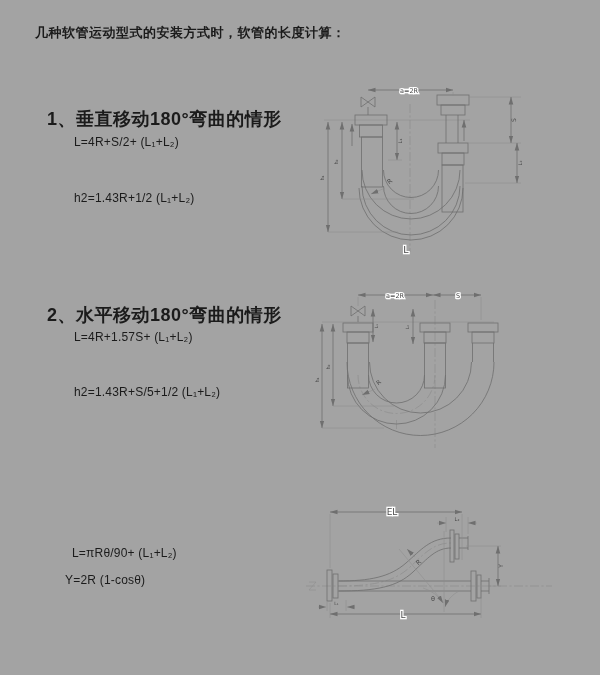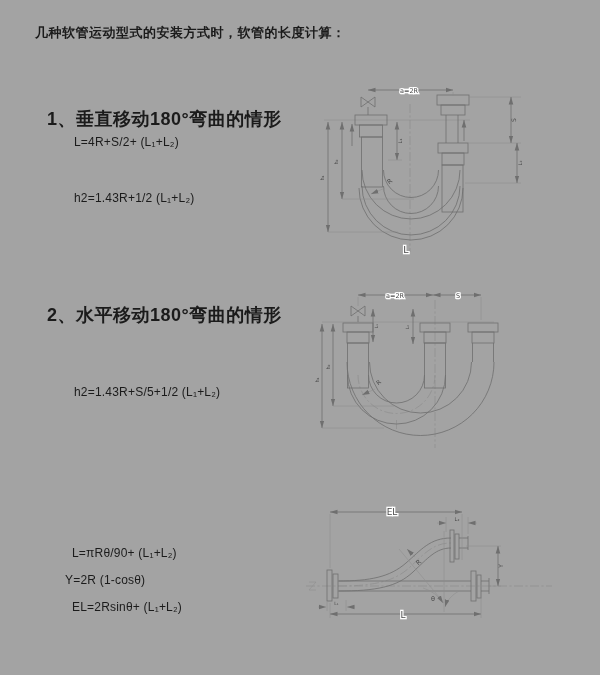--- a/index.html
+++ b/index.html
@@ -21,25 +21,25 @@
 
 <div class="canvas">
 
   <div class="t title" style="left:35px;top:24px">几种软管运动型式的安装方式时，软管的长度计算：</div>
 
   <div class="t head" style="left:47px;top:107px">1、垂直移动180°弯曲的情形</div>
   <div class="t formula" style="left:74px;top:135px">L=4R+S/2+ (L₁+L₂)</div>
   <div class="t formula" style="left:74px;top:191px">h2=1.43R+1/2 (L₁+L₂)</div>
 
   <div class="t head" style="left:47px;top:303px">2、水平移动180°弯曲的情形</div>
+  <div class="t formula" style="left:74px;top:330px">L=4R+1.57S+ (L₁+L₂)</div>
   <div class="t formula" style="left:74px;top:385px">h2=1.43R+S/5+1/2 (L₁+L₂)</div>
 
   <div class="t formula" style="left:72px;top:546px">L=πRθ/90+ (L₁+L₂)</div>
   <div class="t formula" style="left:65px;top:573px">Y=2R (1-cosθ)</div>
-  <div class="t formula" style="left:72px;top:600px">EL=2Rsinθ+ (L₁+L₂)</div>
 
   <svg class="diag" style="left:313px;top:80px" width="235" height="180" viewBox="313 80 235 180">
     <defs>
       <marker id="arr1" markerWidth="8" markerHeight="6" refX="7.5" refY="3" orient="auto-start-reverse" markerUnits="userSpaceOnUse">
         <path d="M0,0.7 L7.5,3 L0,5.3 z" fill="#6f6f6f"></path>
       </marker>
       <pattern id="hz1" width="4.2" height="4.2" patternUnits="userSpaceOnUse">
         <path d="M0,0 L4.2,4.2 M4.2,0 L0,4.2" stroke="#9a9a9a" stroke-width="0.55"></path>
       </pattern>
     </defs>

